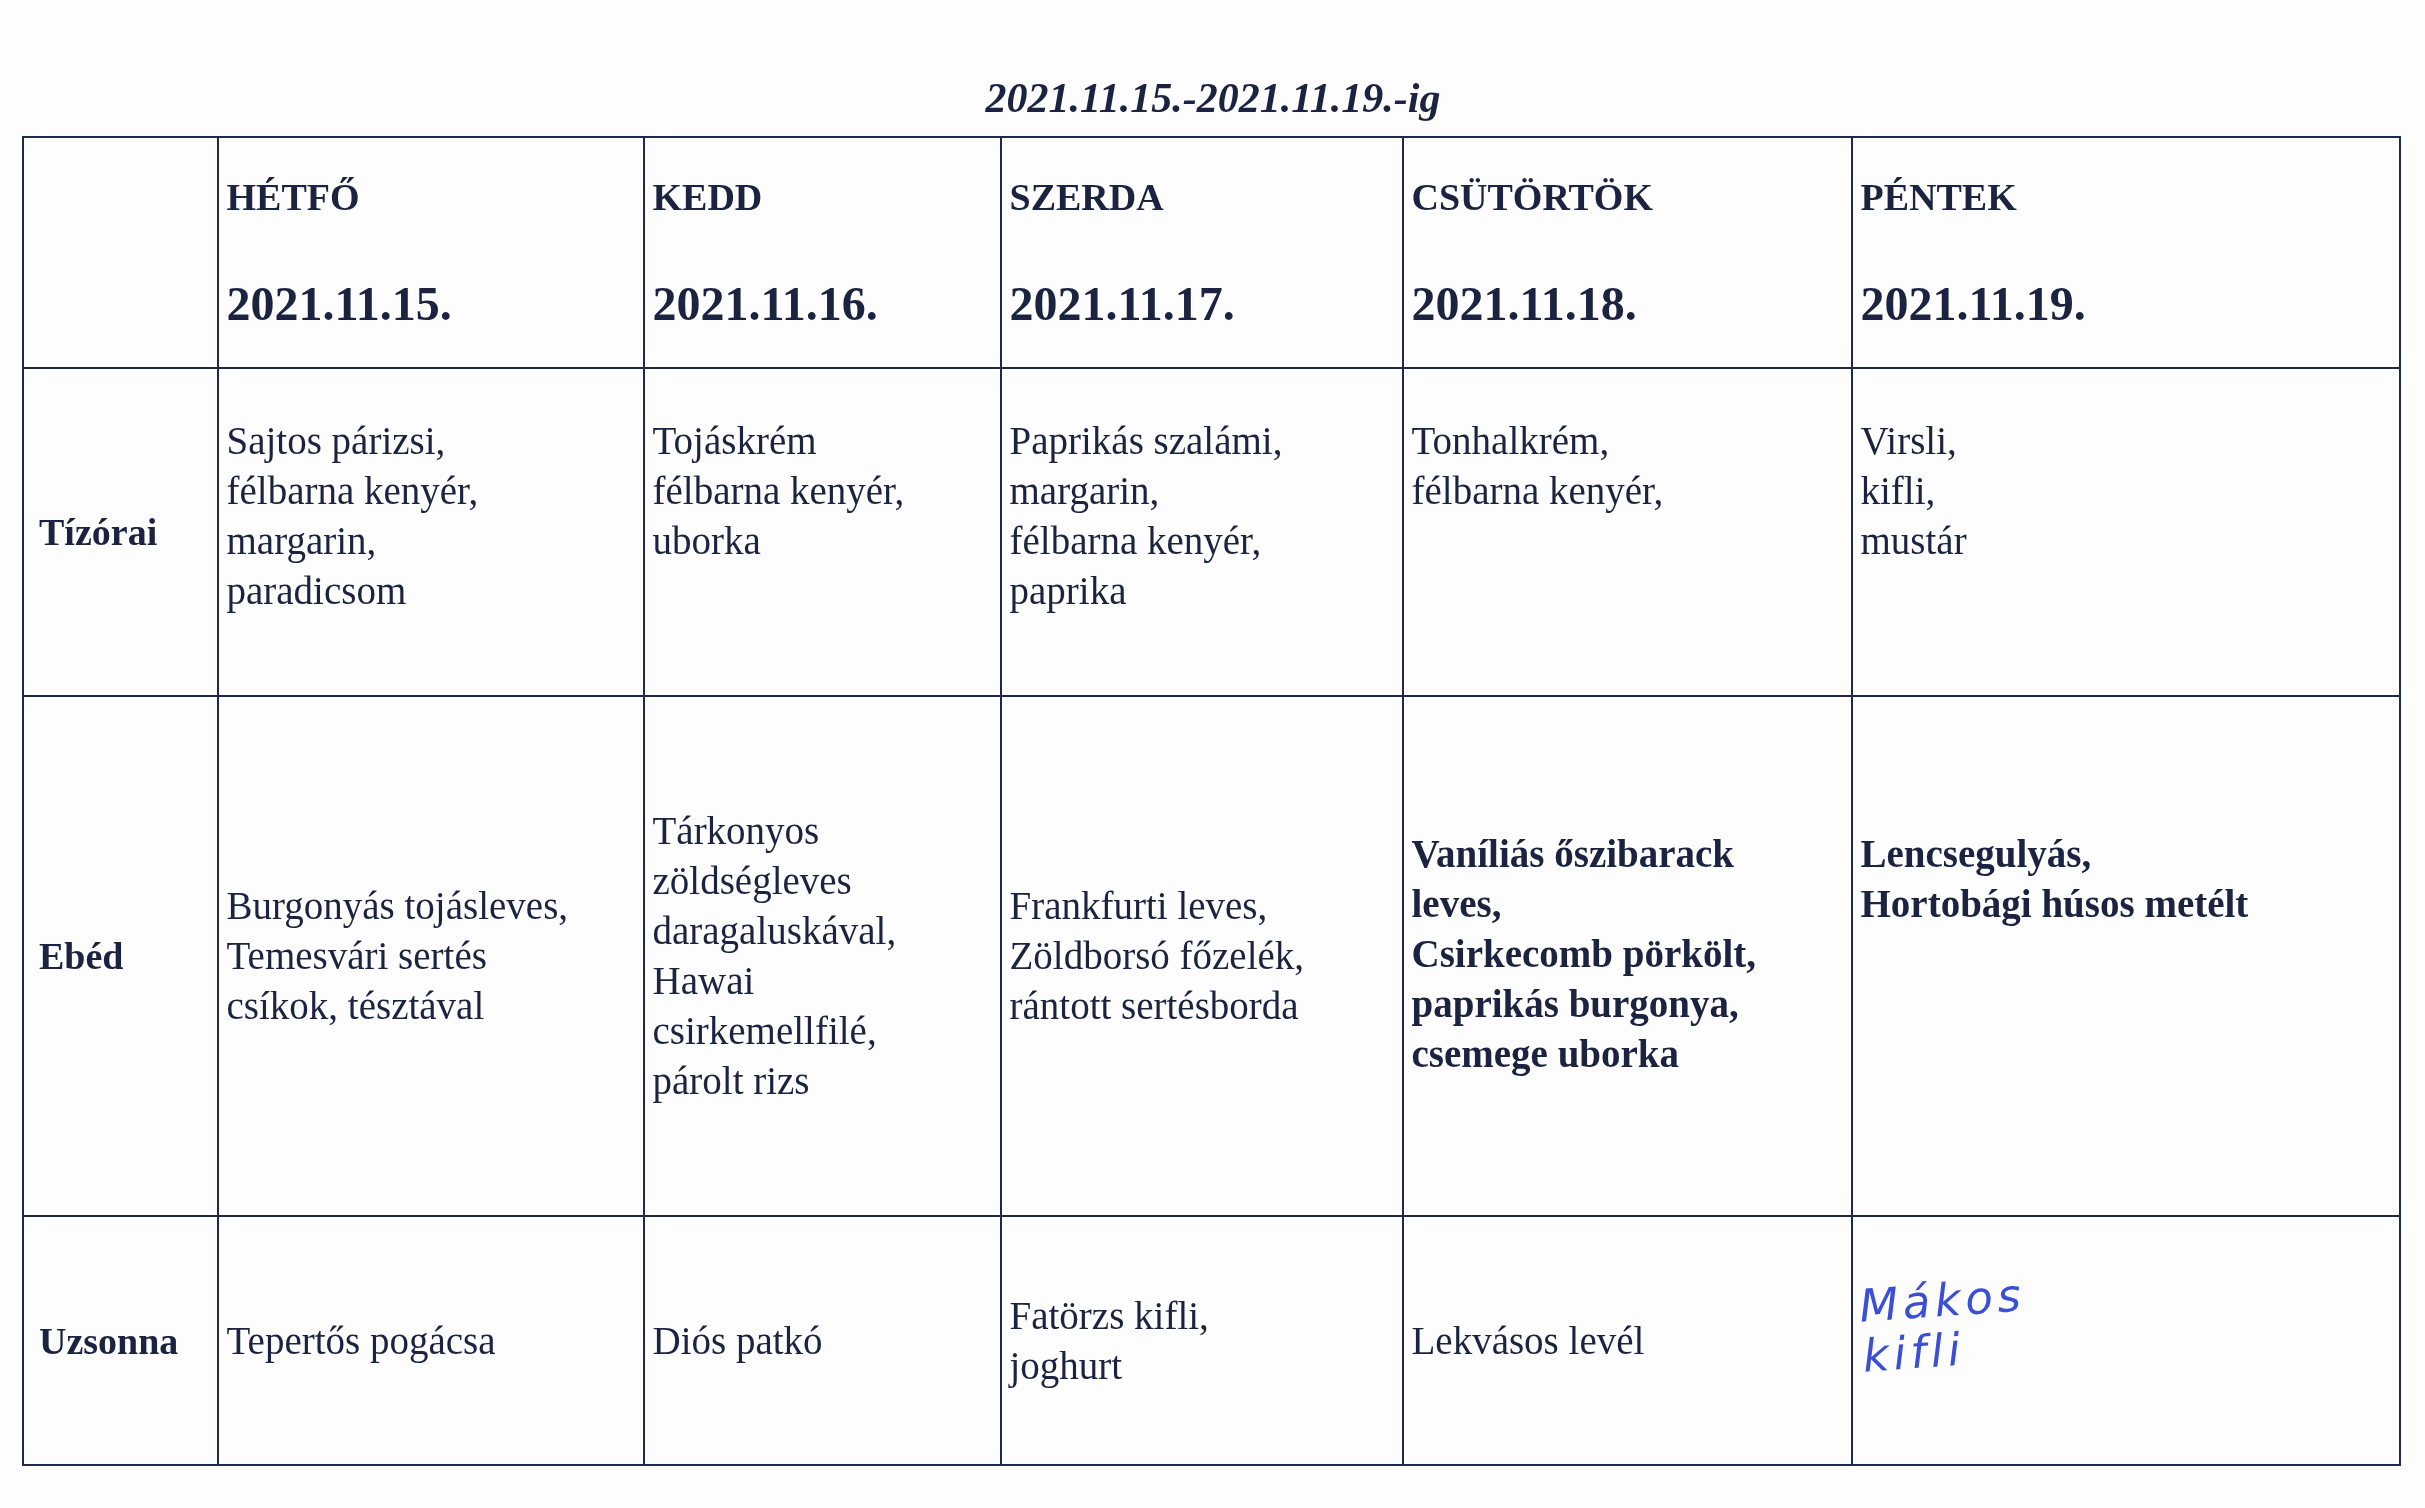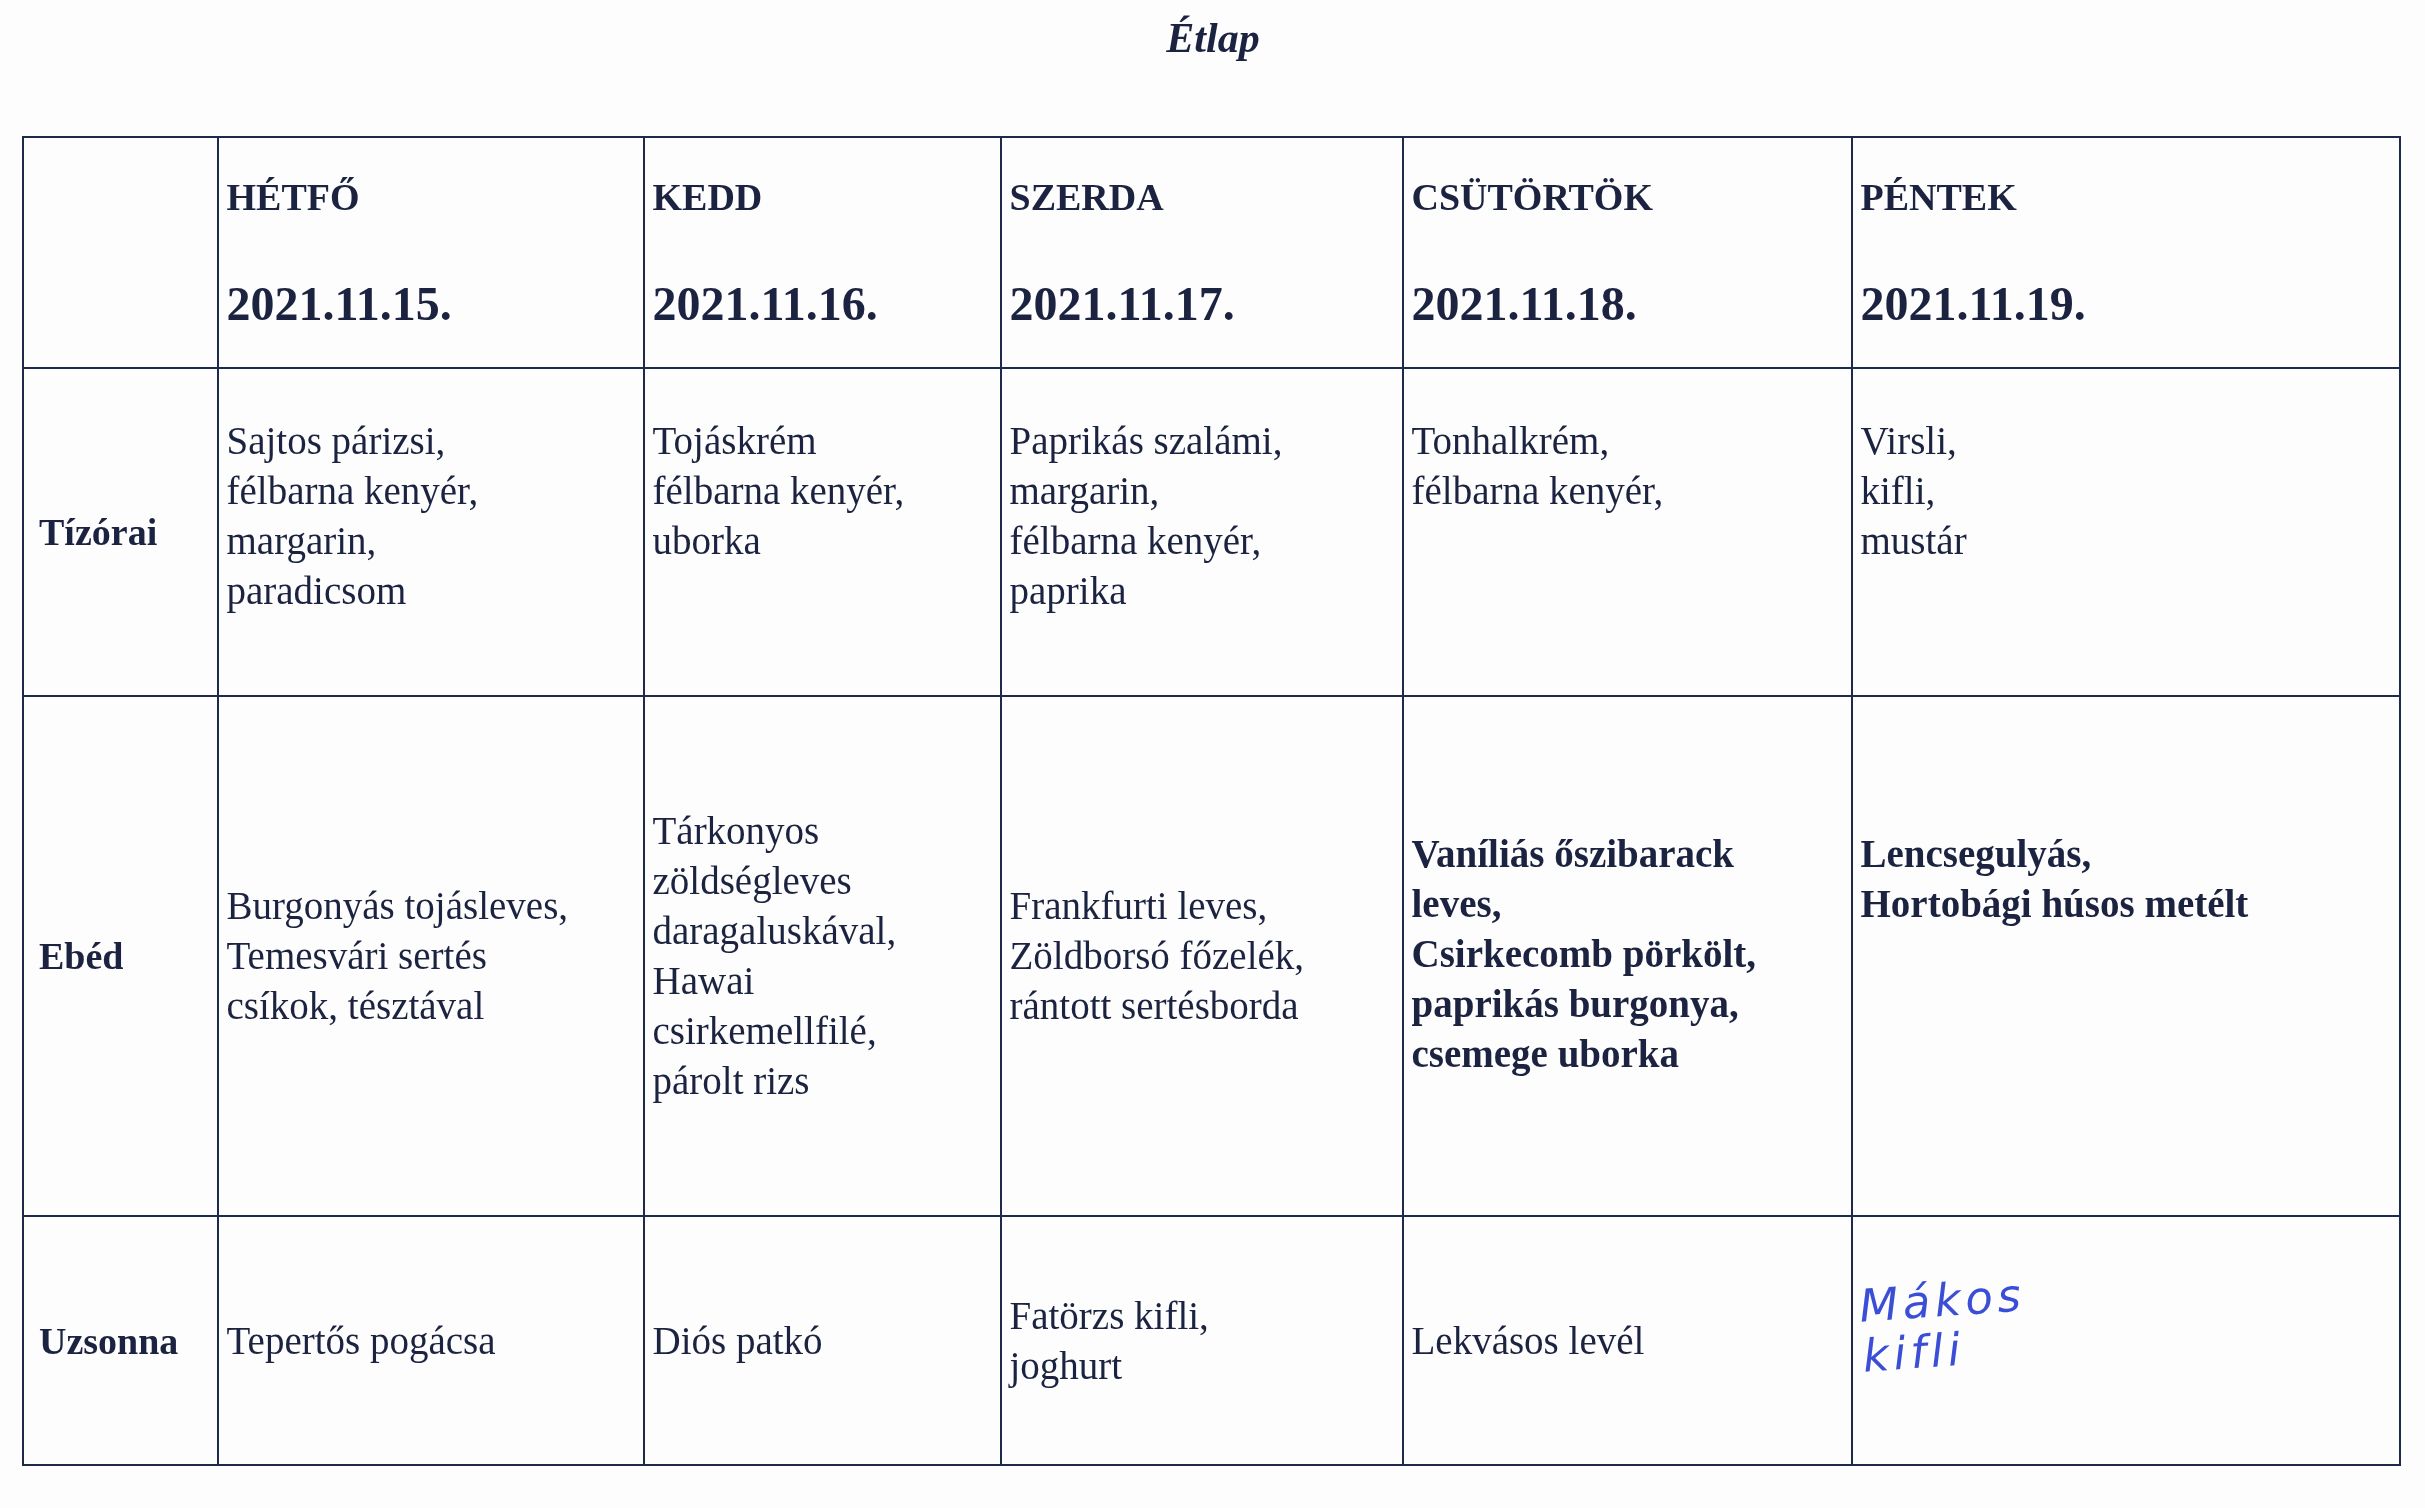--- a/index.html
+++ b/index.html
@@ -62,21 +62,21 @@
       display: inline-block;
       letter-spacing: 4.5px;
       font-weight: 300;
       margin-top: -30px;
     }
   </style>
 </head>
 <body>
 
 <div class="page">
-  <h1 class="title">Étlap</h1>
+  <h2 class="subtitle">2021.11.15.-2021.11.19.-ig</h2>
 
   <table class="menu">
     <colgroup>
       <col class="c-label">
         <col class="c1">
         <col class="c2">
         <col class="c3">
         <col class="c4">
         <col class="c5">
     </colgroup>

